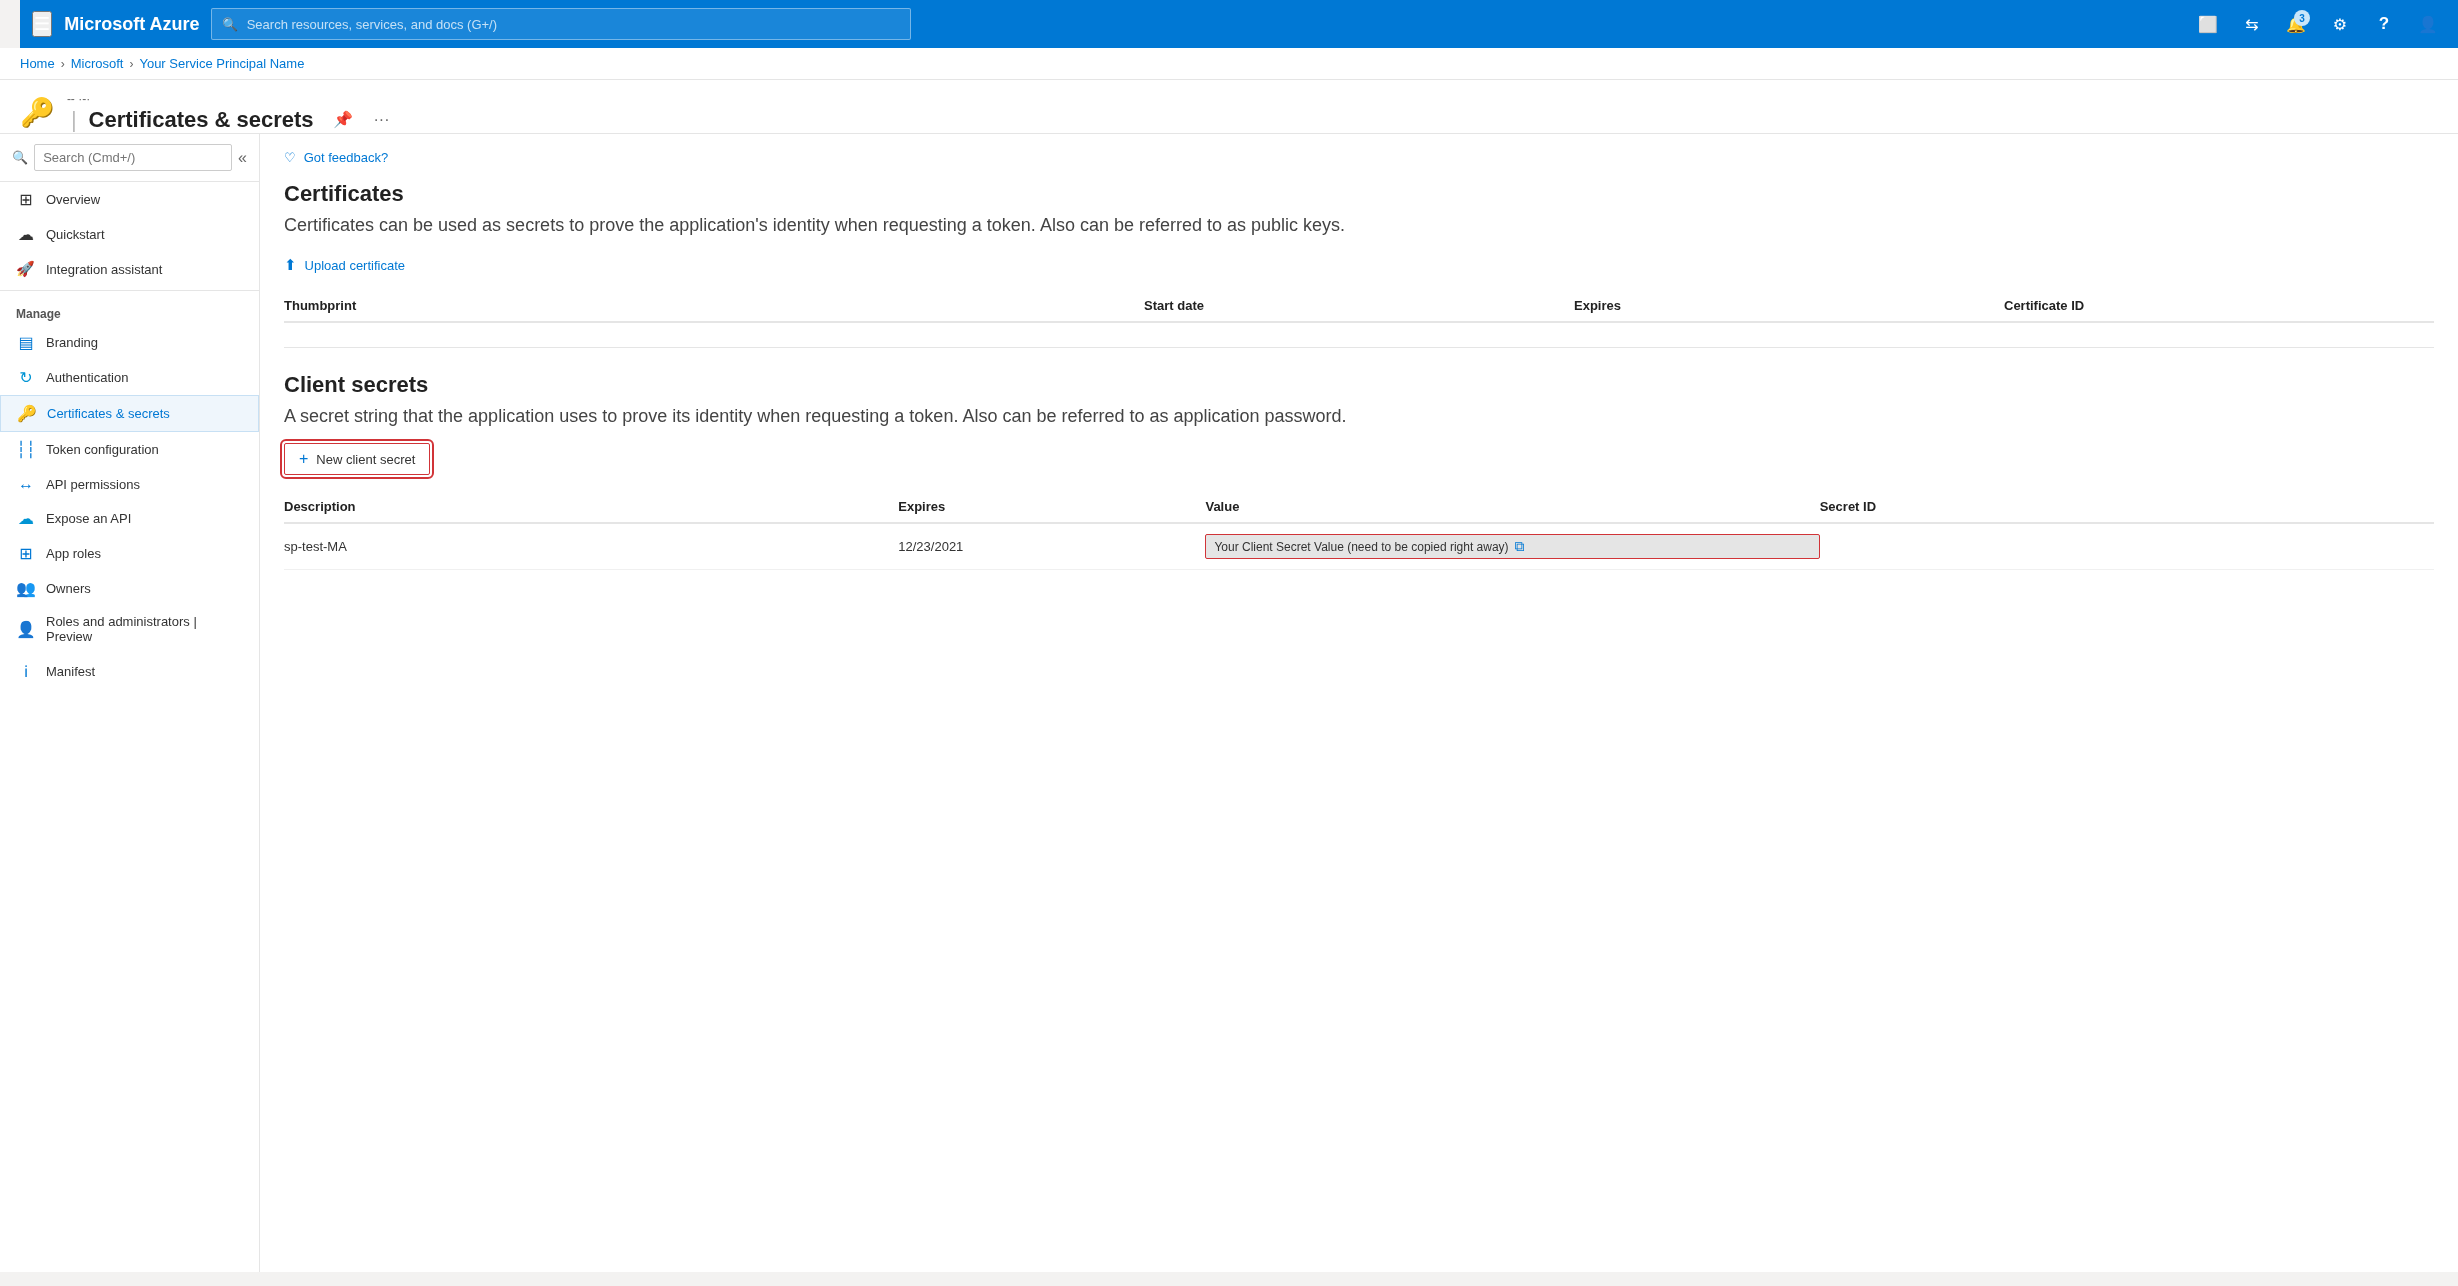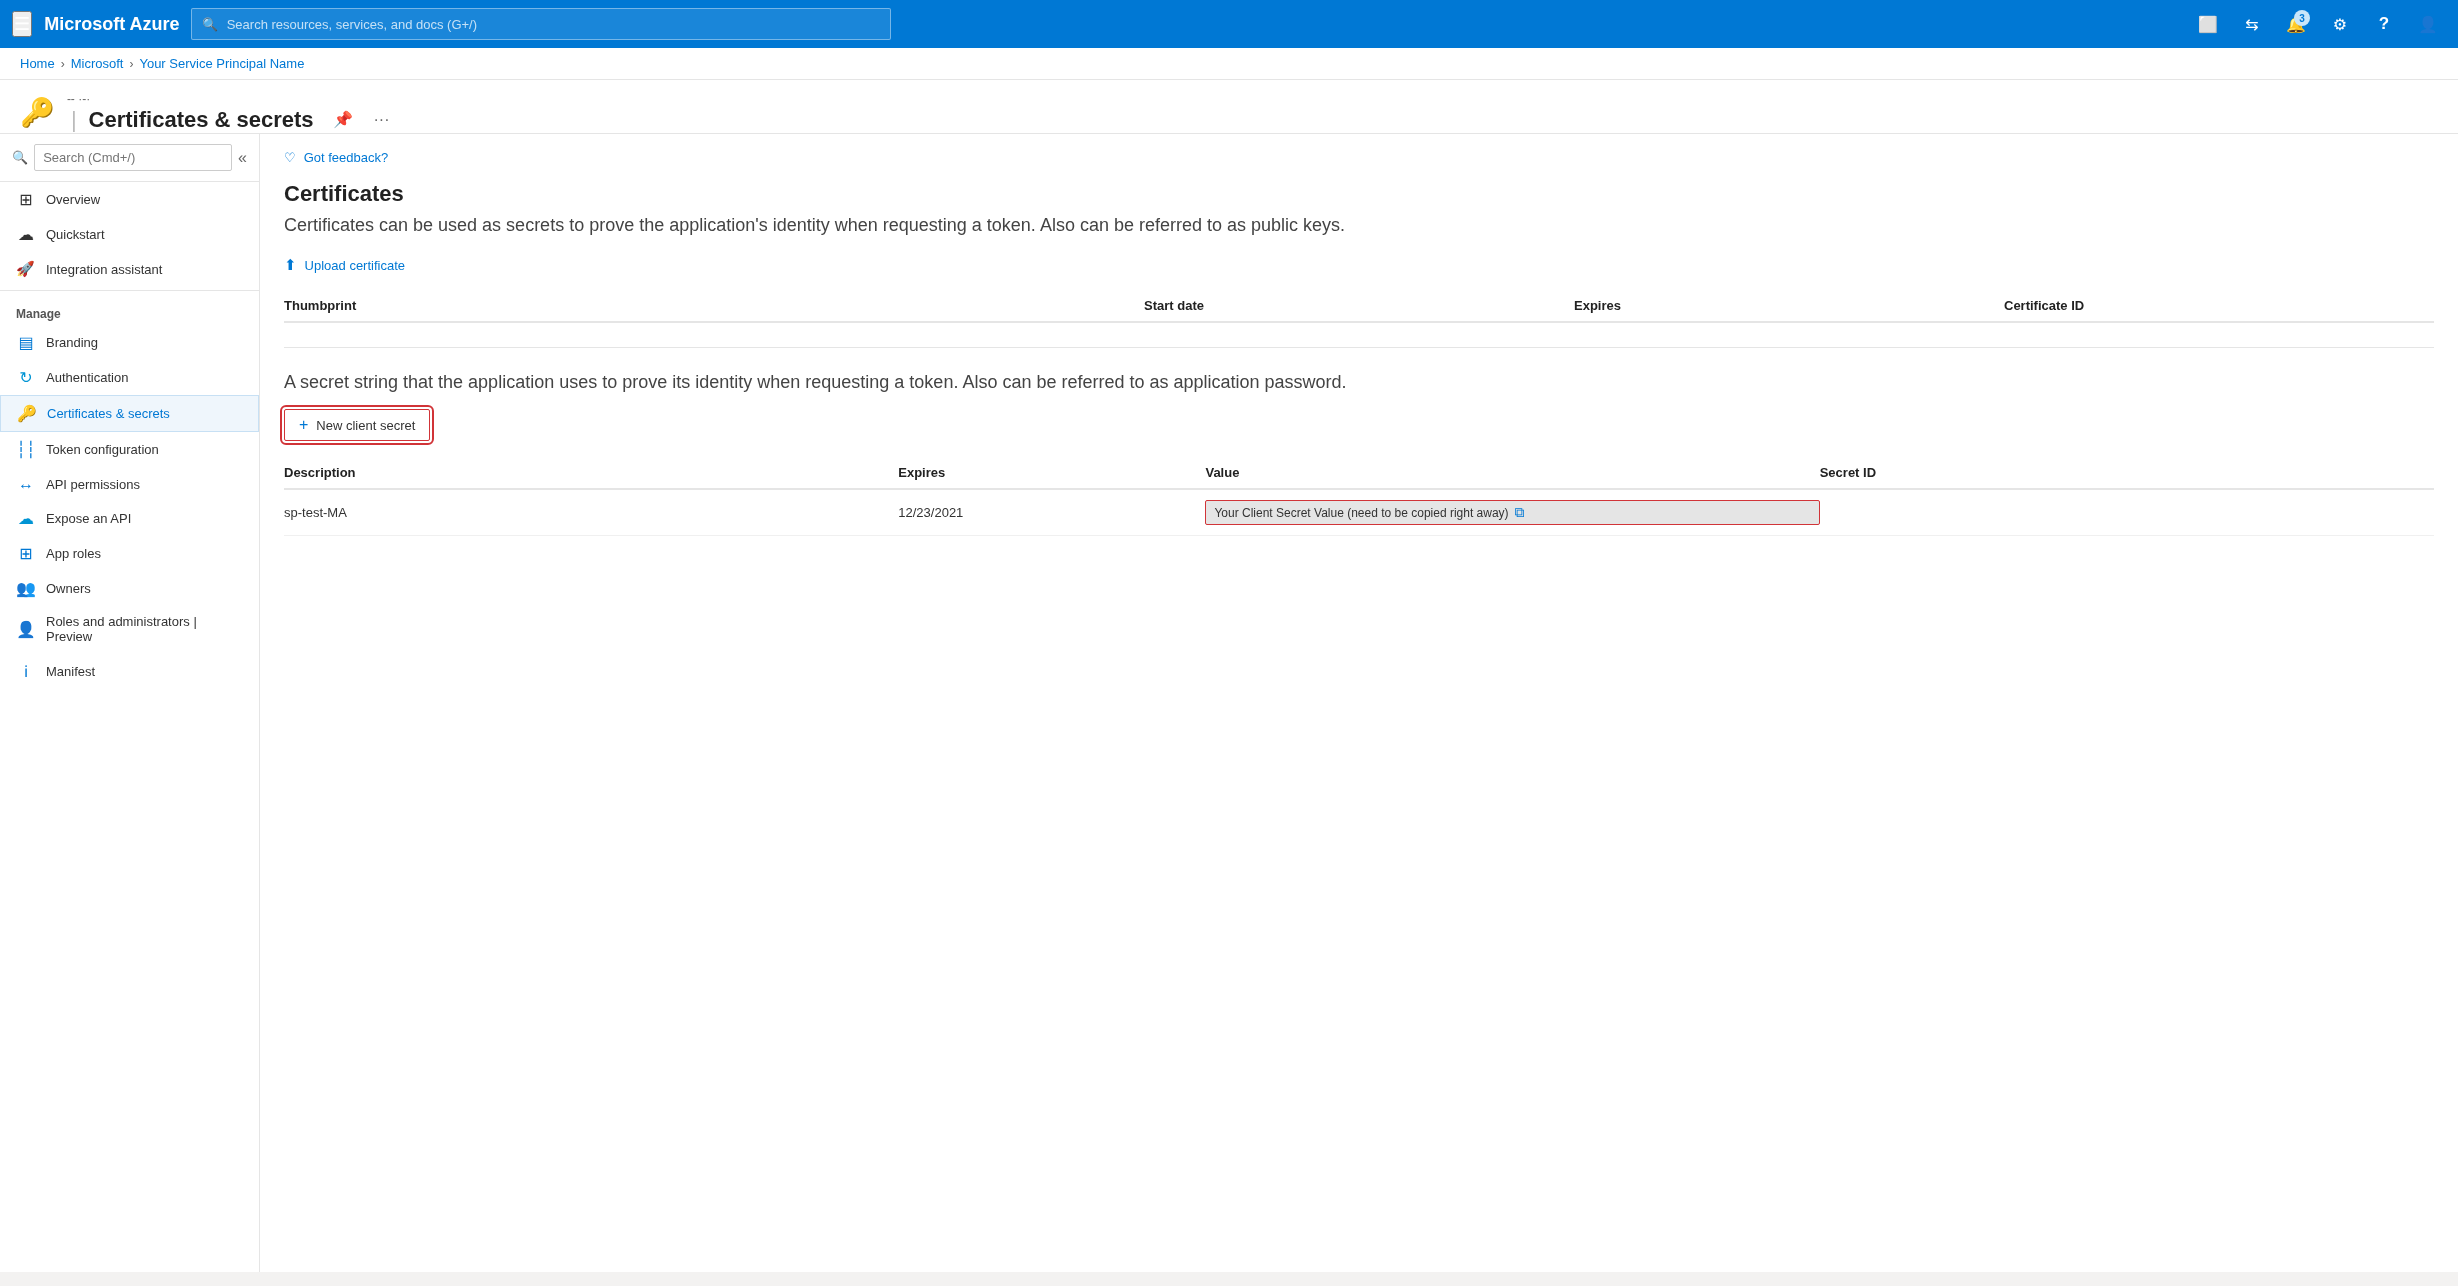--- a/index.html
+++ b/index.html
@@ -7,20 +7,21 @@
 
     
     .topnav {
       background: #0078d4;
       height: 48px;
       display: flex;
       align-items: center;
       padding: 0 12px;
       gap: 12px;
       color: white;
+      margin-left: 20px;
     }
     .topnav-hamburger { font-size: 18px; cursor: pointer; color: white; }
     .topnav-brand { font-size: 18px; font-weight: 600; color: white; white-space: nowrap; }
     .topnav-search {
       flex: 1;
       max-width: 700px;
       height: 32px;
       background: #1a86d9;
       border: 1px solid rgba(255,255,255,0.4);
       border-radius: 2px;
@@ -382,20 +383,21 @@
         <span>Thumbprint</span>
         <span>Start date</span>
         <span>Expires</span>
         <span>Certificate ID</span>
       </div>
     </div>
 
     <hr class="section-divider">
 
     <div>
+      <div class="section-title">Client secrets</div>
       <div class="section-desc">A secret string that the application uses to prove its identity when requesting a token. Also can be referred to as application password.</div>
 
       <button class="new-secret-btn">
         <span class="plus">+</span>
         <span>New client secret</span>
       </button>
 
       <div class="table-header secrets-table-header">
         <span>Description</span>
         <span>Expires</span>

